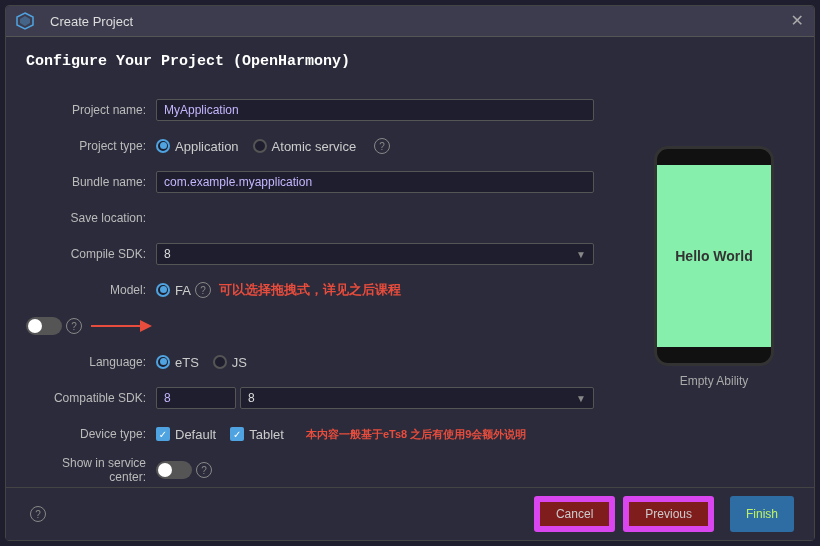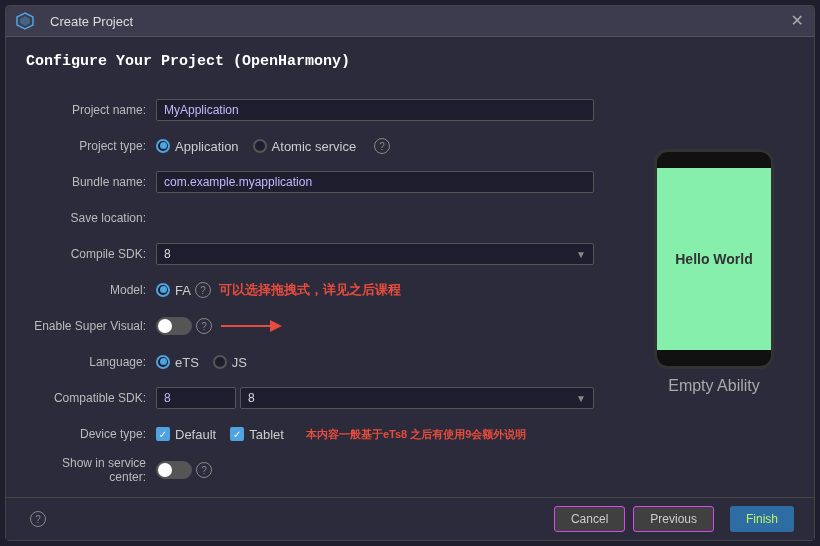--- a/index.html
+++ b/index.html
@@ -254,21 +254,21 @@
       background: #86efac;
       display: flex;
       align-items: center;
       justify-content: center;
       font-size: 14px;
       font-weight: bold;
       color: #333;
     }
     .empty-ability-label {
       color: #aaa;
-      font-size: 16px;
+      font-size: 12px;
     }
     .footer {
       display: flex;
       align-items: center;
       justify-content: space-between;
       padding: 8px 20px;
       border-top: 1px solid #444;
       background: #2b2b3b;
     }
     .footer-left {
@@ -280,23 +280,23 @@
       gap: 8px;
     }
     .btn {
       padding: 5px 16px;
       border-radius: 3px;
       border: none;
       cursor: pointer;
       font-size: 12px;
     }
     .btn-default {
-      background: #404040;
+      background: #7f1d1d;
       color: #ccc;
-      border: 1px solid #d946ef;
+      border: 6px solid #d946ef;
     }
     .btn-primary {
       background: #2e6da4;
       color: #bef264;
       margin-left: 8px;
     }
     .compatible-input {
       width: 80px;
       background: #1e1e2e;
       border: 2px solid #e74c3c;
@@ -381,21 +381,20 @@
           <div class="radio-item">
             <div class="radio-circle selected"></div>
             <span>FA</span>
           </div>
           <span class="help-icon">?</span>
           <span class="annotation">可以选择拖拽式，详见之后课程</span>
         </div>
       </div>
 
       <div class="form-row">
-        <span class="form-label">Enable Super Visual:</span>
         <div class="form-control row-with-annotation">
           <div class="toggle"></div>
           <span class="help-icon">?</span>
 
           <svg width="80" height="30" style="margin-left:4px;">
             <path d="M 5,15 L 60,15" stroke="#e74c3c" stroke-width="2" fill="none" marker-end="url(#arr)"></path>
             <defs>
               <marker id="arr" markerWidth="6" markerHeight="6" refX="3" refY="3" orient="auto">
                 <path d="M0,0 L6,3 L0,6 Z" fill="#e74c3c"></path>
               </marker>

